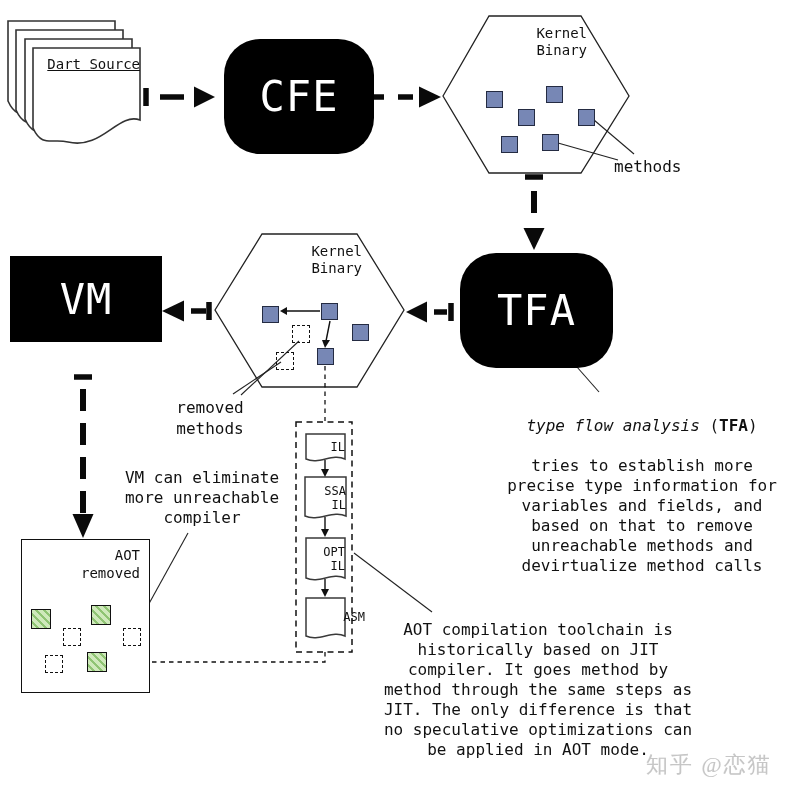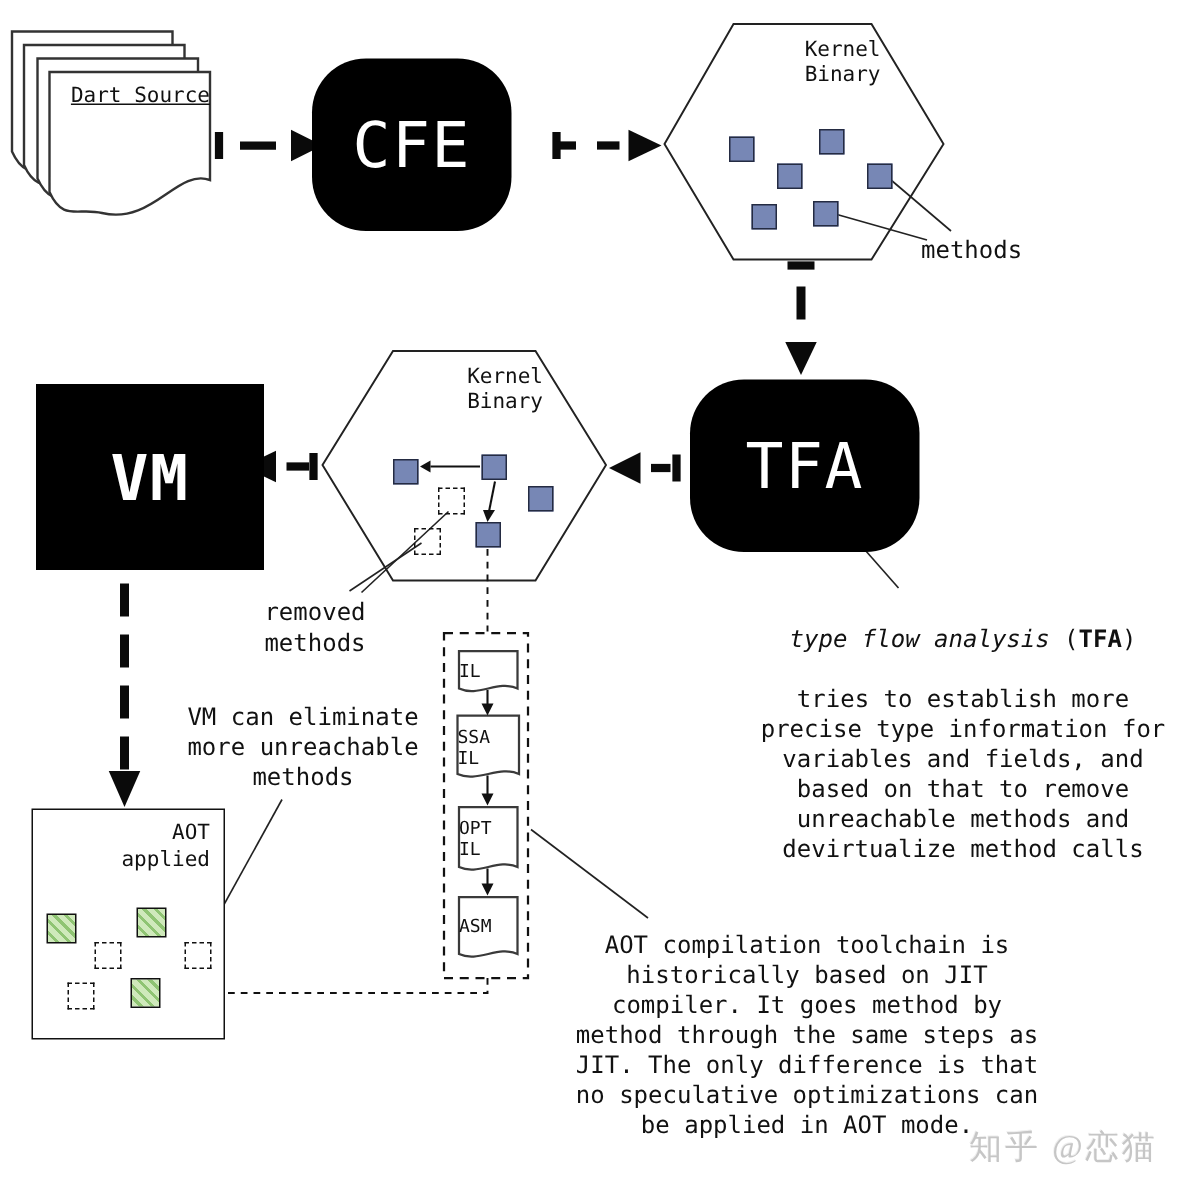--- a/index.html
+++ b/index.html
@@ -18,21 +18,21 @@
   .note{position:absolute;text-align:center;font-size:16px;line-height:20px;white-space:pre-line;}
   .small-label{position:absolute;font-size:14px;line-height:17px;text-align:right;white-space:pre-line;}
   .plain-label{position:absolute;font-size:16px;line-height:21px;}
   .msq{position:absolute;box-sizing:border-box;width:17px;height:17px;
        background:var(--method-square-fill,#7787b5);border:1.6px solid var(--method-square-border,#242b42);}
   .dsq{position:absolute;box-sizing:border-box;width:18px;height:18px;
        background:transparent;border:1.6px dashed var(--line,#111);}
   .gsq{position:absolute;box-sizing:border-box;width:20px;height:20px;
        border:1.5px solid var(--line,#111);
        background:repeating-linear-gradient(45deg,var(--aot-square-fill,#cfe9bb) 0 3.5px,var(--aot-square-hatch,#8fc473) 3.5px 5.5px);}
-  .doclabel{position:absolute;font-size:12px;line-height:14px;text-align:left;white-space:pre-line;}
+  .doclabel{position:absolute;font-size:12px;line-height:14px;text-align:right;white-space:pre-line;}
   .aotbox{position:absolute;box-sizing:border-box;background:#fff;border:1.6px solid #111;}
   .watermark{position:absolute;font-size:22px;color:var(--watermark,#c6c6c6);
              text-shadow:1px 1px 1px #ffffff,-0.5px -0.5px 0 #efefef;letter-spacing:2px;
              font-family:Liberation Serif, serif;}
   .thin{stroke:#222;stroke-width:1.1;fill:none;}
   .shape{fill:#fff;stroke:#222;stroke-width:1.3;}
   .page{fill:#fff;stroke:#333;stroke-width:1.6;}
   .doc{fill:#fff;stroke:#3a3a3a;stroke-width:1.5;}
   .thick{stroke:#0a0a0a;stroke-width:5.5;fill:none;}
   .thickv{stroke:#0a0a0a;stroke-width:6;fill:none;}
@@ -150,21 +150,21 @@
 
     <line class="thin" x1="577" y1="367" x2="599" y2="392"></line>
 
     <line class="thin" x1="354" y1="553" x2="432" y2="612"></line>
 
     <line class="thin" x1="188" y1="533" x2="135" y2="629"></line>
   </svg>
 
   <div class="small-label" style="left:36px;top:56px;width:104px;text-decoration:underline;">Dart Source</div>
 
-  <div class="blackbox rounded" style="left:208px;top:39px;width:133px;height:115px;">
+  <div class="blackbox rounded" style="left:224px;top:39px;width:150px;height:115px;">
     <span>CFE</span>
   </div>
 
   <div class="small-label" style="left:483px;top:25px;width:104px;">Kernel
 Binary</div>
   <div class="msq" style="left:486px;top:91px;"></div>
   <div class="msq" style="left:546px;top:86px;"></div>
   <div class="msq" style="left:518px;top:109px;"></div>
   <div class="msq" style="left:578px;top:109px;"></div>
   <div class="msq" style="left:501px;top:136px;"></div>
@@ -179,31 +179,31 @@
 Binary</div>
   <div class="msq" style="left:262px;top:306px;"></div>
   <div class="msq" style="left:321px;top:303px;"></div>
   <div class="msq" style="left:352px;top:324px;"></div>
   <div class="msq" style="left:317px;top:348px;"></div>
   <div class="dsq" style="left:292px;top:325px;"></div>
   <div class="dsq" style="left:276px;top:352px;"></div>
   <div class="note" style="left:168px;top:397px;width:84px;line-height:21px;">removed
 methods</div>
 
-  <div class="blackbox" style="left:24px;top:256px;width:152px;height:124px;font-weight:bold;">
+  <div class="blackbox" style="left:10px;top:256px;width:152px;height:86px;">
     <span>VM</span>
   </div>
 
   <div class="note" style="left:114px;top:468px;width:176px;">VM can eliminate
 more unreachable
-methods</div>
+compiler</div>
 
   <div class="aotbox" style="left:21px;top:539px;width:129px;height:154px;"></div>
   <div class="small-label" style="left:30px;top:546px;width:110px;line-height:18px;">AOT
-applied</div>
+removed</div>
   <div class="gsq" style="left:31px;top:609px;"></div>
   <div class="gsq" style="left:91px;top:605px;"></div>
   <div class="gsq" style="left:87px;top:652px;"></div>
   <div class="dsq" style="left:63px;top:628px;"></div>
   <div class="dsq" style="left:123px;top:628px;"></div>
   <div class="dsq" style="left:45px;top:655px;"></div>
 
   <div class="doclabel" style="left:306px;top:440px;width:39px;">IL</div>
   <div class="doclabel" style="left:305px;top:484px;width:41px;">SSA
 IL</div>

